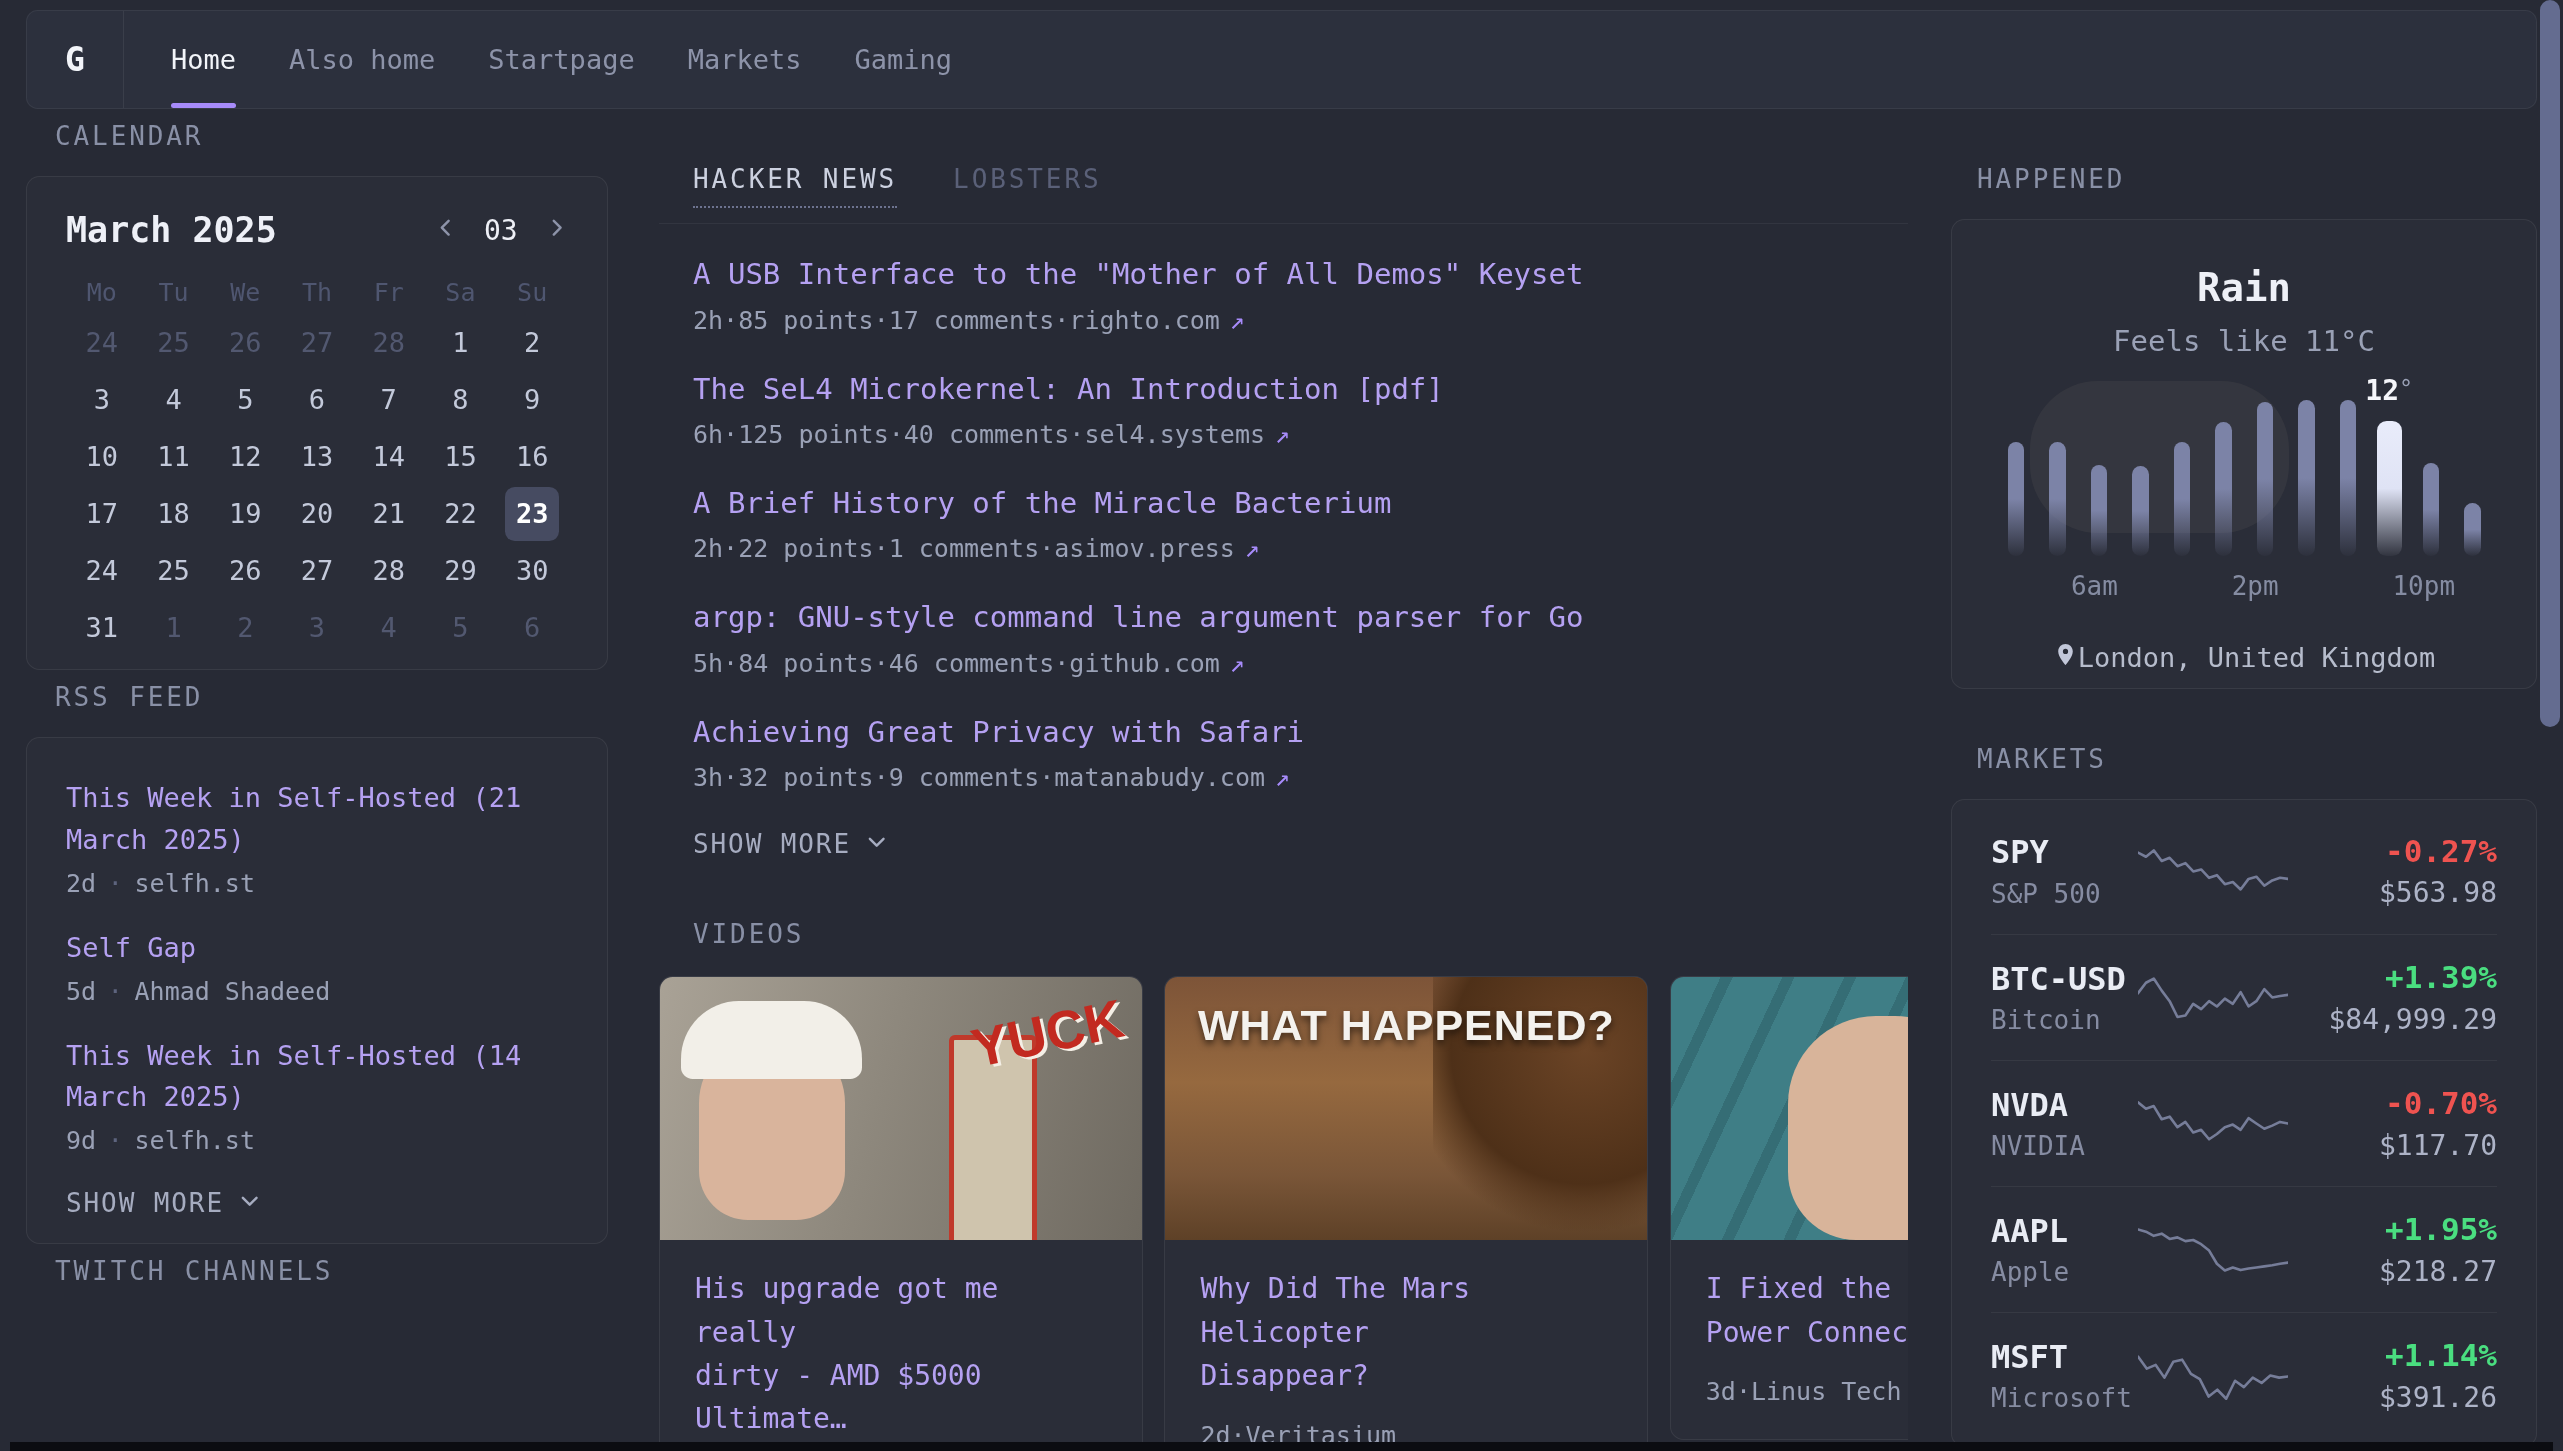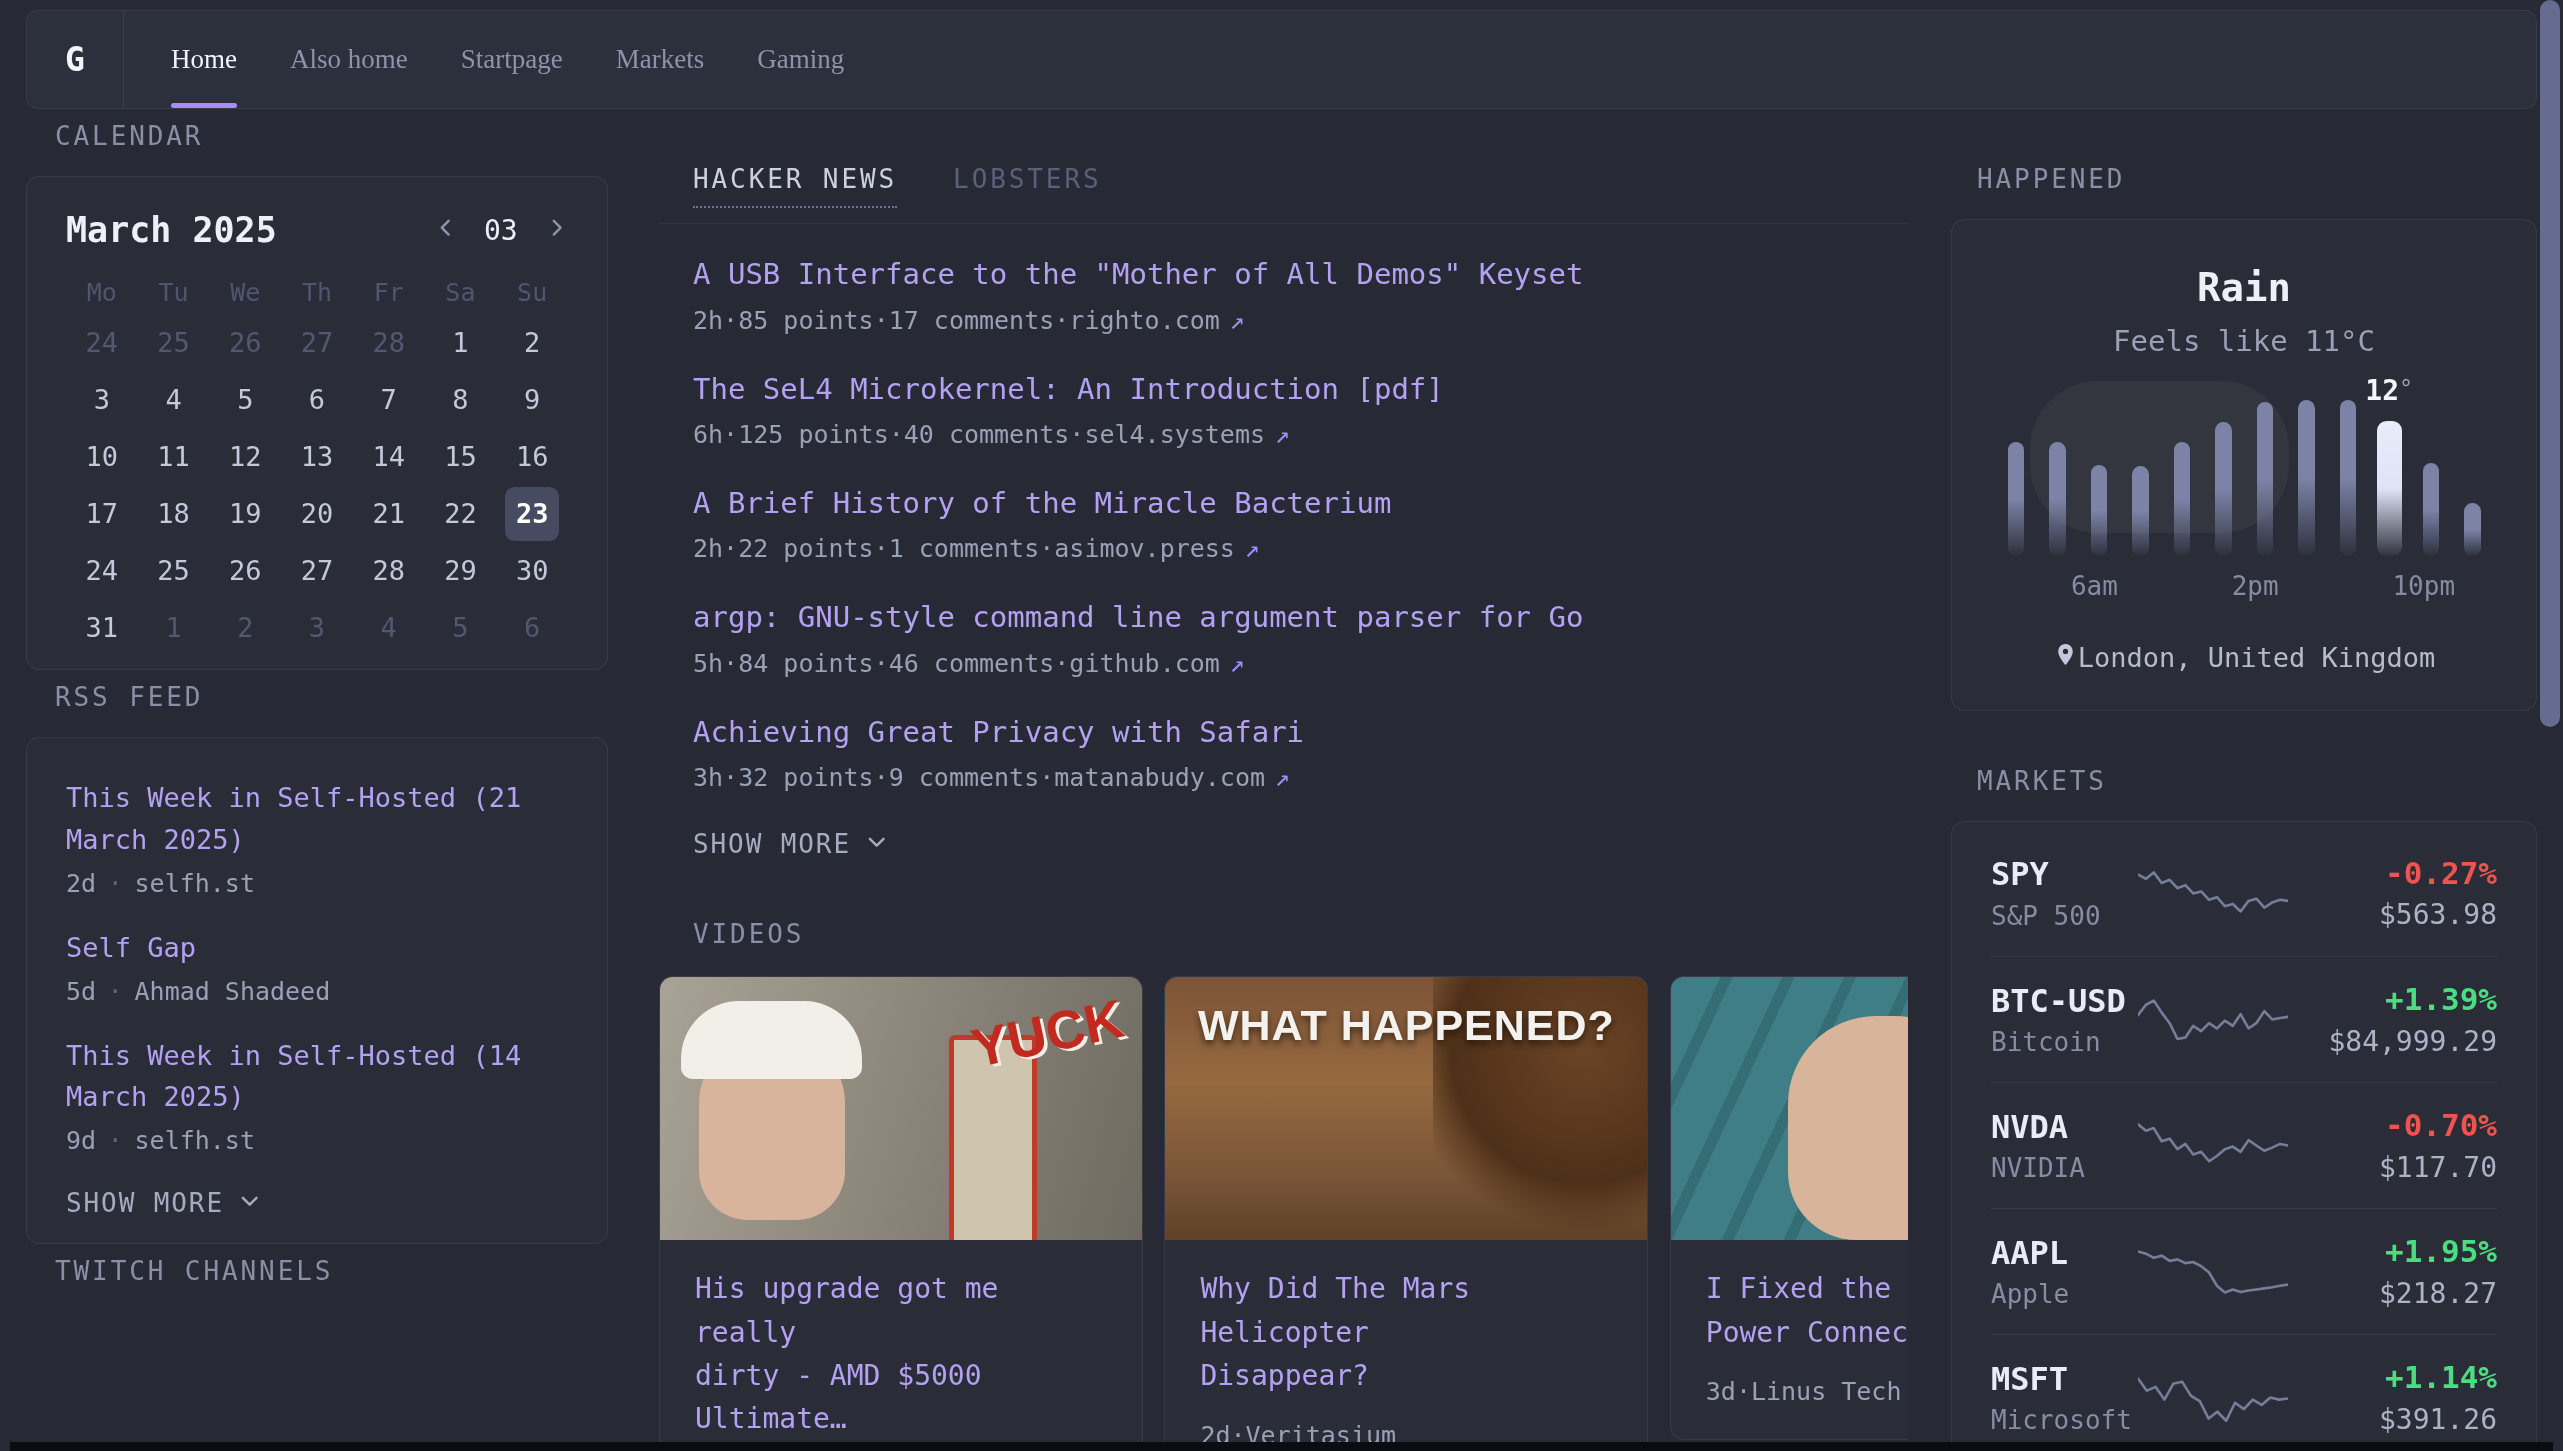--- a/index.html
+++ b/index.html
@@ -16,21 +16,21 @@
   .nav {
     position:absolute; left:26px; right:26px; top:9.7px; height:99px;
     background:#2c303d; border:1px solid rgba(255,255,255,0.06);
     border-radius:11.7px; display:flex; align-items:stretch;
   }
   .nav-logo {
     width:97px; display:flex; align-items:center; justify-content:center;
     font-size:33px; font-weight:bold; color:#f2f4f9;
     border-right:1px solid rgba(255,255,255,0.07); cursor:pointer;
   }
-  .nav-tabs { display:flex; align-items:stretch; padding-left:47px;font-family:Liberation Serif, serif; }
+  .nav-tabs { display:flex; align-items:stretch; padding-left:47px; }
   .nav-tab {
     position:relative; display:flex; align-items:center;
     font-size:27px; color:#8d93a9; margin-right:53px; cursor:pointer;
   }
   .nav-tab.active { color:#f2f4f9; }
   .tab-underline {
     position:absolute; left:0; right:0; bottom:0; height:4.9px;
     border-radius:2.9px; background:#a78bfa;
   }
 
@@ -116,21 +116,21 @@
                      font-size:43px; font-weight:bold; color:#f4f2ee; letter-spacing:1px;
                      text-shadow:0 3.9px 7.8px rgba(0,0,0,0.55); font-family:"Liberation Sans",sans-serif; }
   .thumb.v3 { background:repeating-linear-gradient(115deg,#3f7e86 0 45px,#356d75 45px 56px); }
   .thumb.v3 .face { position:absolute; left:117px; top:39px; width:195px; height:224px;
                      background:#d8b49a; border-radius:88px 88px 68px 68px; }
   .v-body { padding:27px 35px 33px; }
   .v-title { font-size:28px; color:#b5a1f2; line-height:1.55; white-space:pre-line; cursor:pointer; }
   .v-meta { margin-top:23.4px; font-size:25px; color:#9aa1b6; white-space:nowrap; }
 
   
-  .weather-card { padding:45px 43px 37px; }
+  .weather-card { padding:45px 43px 15px; }
   .w-cond { text-align:center; font-size:39px; font-weight:bold; color:#eef0f7; }
   .w-feels { text-align:center; font-size:29px; color:#9aa1b6; margin-top:13.6px; }
   .w-chart { position:relative; height:165px; margin-top:33px; display:flex; }
   .w-blob { position:absolute; left:7%; width:52%; top:-6%; height:92%;
             border-radius:68px; background:rgba(255,236,200,0.05); }
   .w-cell { flex:1; position:relative; display:flex; align-items:flex-end; justify-content:center; }
   .w-bar { width:16.5px; border-radius:9.7px;
            background:linear-gradient(to bottom,#7c83a7 0%,#7c83a7 50%,rgba(124,131,167,0.04) 100%); }
   .w-bar.now { width:25px;
            background:linear-gradient(to bottom,#e9ecfa 0%,#dfe3f5 50%,rgba(223,227,245,0.04) 100%); }

